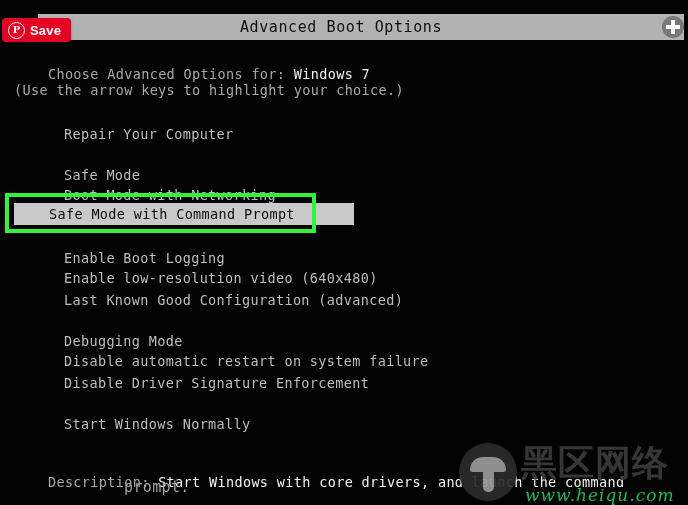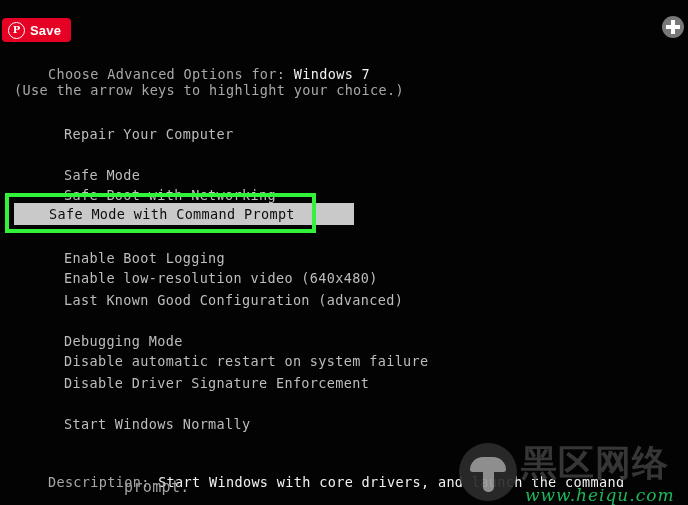--- a/index.html
+++ b/index.html
@@ -242,38 +242,41 @@
     font-size: 17px;
     color: #22c55e;
     letter-spacing: 1px;
   }
 </style>
 </head>
 <body>
 
 <div id="screen">
 
+  <div id="titlebar">
+    <span class="title-text">Advanced Boot Options</span>
+  </div>
 
   <div id="corner-badge">
     <span class="cross"></span>
   </div>
 
   <div id="save-btn">
     <span class="p-icon">P</span>
     <span class="save-label">Save</span>
   </div>
 
   <div id="head-1" class="console-line">
     <span class="dim">Choose Advanced Options for: </span><span class="bright">Windows 7</span>
   </div>
   <div id="head-2" class="console-line dim">(Use the arrow keys to highlight your choice.)</div>
 
   <div class="menu-item" style="top:125px">Repair Your Computer</div>
   <div class="menu-item" style="top:166px">Safe Mode</div>
-  <div class="menu-item" style="top:186px">Safe Boot with Networking</div>
+  <div class="menu-item" style="top:186px">Boot Mode with Networking</div>
 
   <div id="selected-row">
     <span class="sel-text">Safe Mode with Command Prompt</span>
   </div>
 
   <div id="green-box"></div>
 
   <div class="menu-item" style="top:249px">Enable Boot Logging</div>
   <div class="menu-item" style="top:269px">Enable low-resolution video (640x480)</div>
   <div class="menu-item" style="top:291px">Last Known Good Configuration (advanced)</div>

